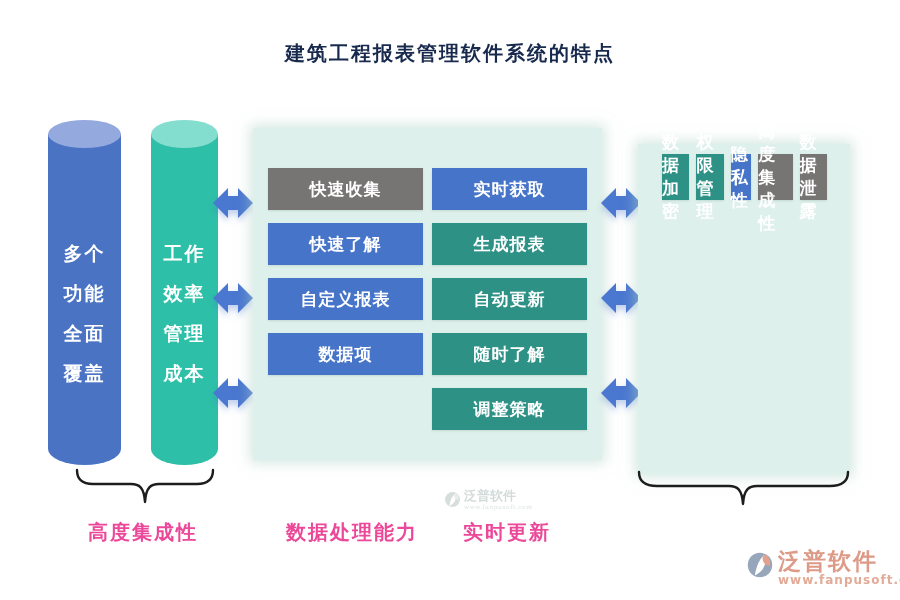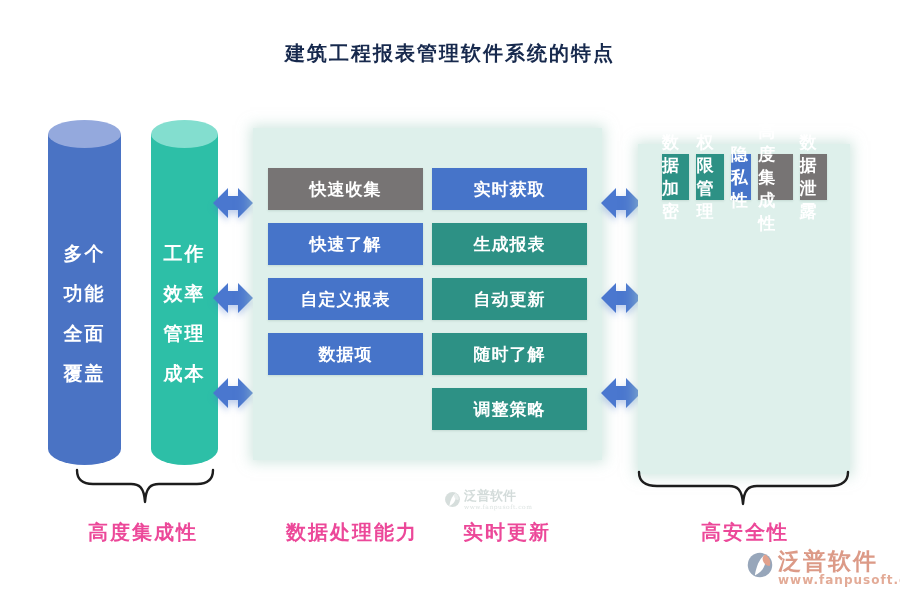--- a/index.html
+++ b/index.html
@@ -166,21 +166,20 @@
   <svg class="brace" style="left:75px;top:468px;" width="140" height="38" viewBox="0 0 140 38">
     <path d="M2,2 C2,12 8,16 18,16 L56,16 C64,16 69,19 70,34 C71,19 76,16 84,16 L122,16 C132,16 138,12 138,2"></path>
   </svg>
   <svg class="brace" style="left:637px;top:470px;" width="213" height="38" viewBox="0 0 213 38">
     <path d="M2,2 C2,12 9,16 20,16 L92,16 C100,16 105,19 106,34 C107,19 112,16 120,16 L193,16 C204,16 211,12 211,2"></path>
   </svg>
 
   <div class="blabel blabel-1">高度集成性</div>
   <div class="blabel blabel-2">数据处理能力</div>
   <div class="blabel blabel-3">实时更新</div>
-  <div class="blabel blabel-4">高安全性</div>
 
   <div class="watermark">
     <svg class="wm-icon" viewBox="0 0 32 32">
       <circle cx="16" cy="16" r="14" fill="#9fb1ad"></circle>
       <path d="M10,28 C20,24 24,14 22,4 C16,8 12,16 10,28 Z" fill="#ffffff"></path>
       <path d="M22,4 C27,7 29,13 27,17 C23,17 19,13 19,9 C19,7 20,5 22,4 Z" fill="#c9d6d2"></path>
     </svg>
     <div>
       <div class="wm-brand">泛普软件</div>
       <div class="wm-url">www.fanpusoft.com</div>

